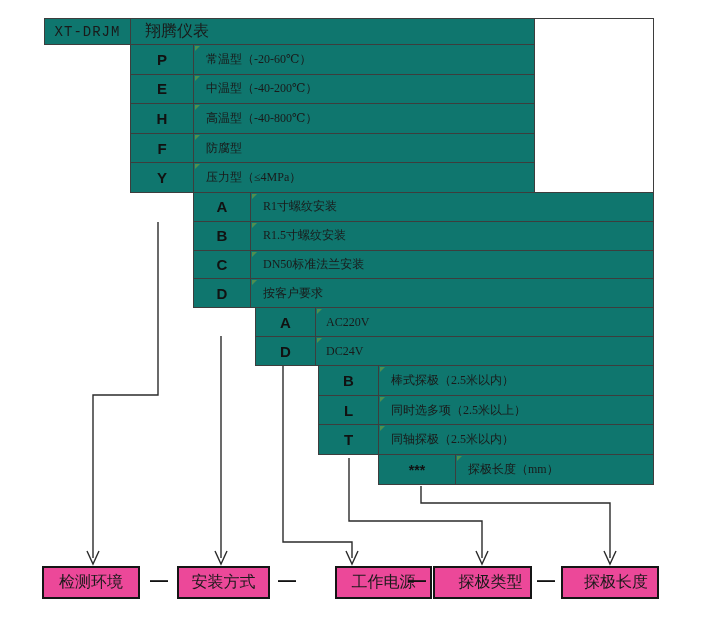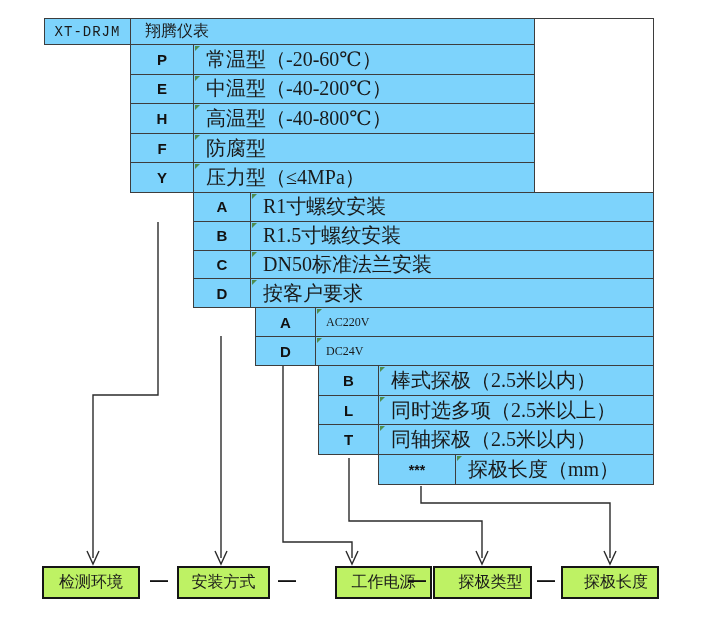--- a/index.html
+++ b/index.html
@@ -8,29 +8,29 @@
     --tick:#4e8e50;
     --ink:#1a1a1a;
   }
   html,body{margin:0;padding:0;background:#ffffff;}
   #canvas{
     position:relative;width:708px;height:638px;background:#ffffff;
     font-family:"Liberation Serif","DejaVu Serif",serif;color:var(--ink);
     overflow:hidden;
   }
   .tier{position:absolute;border:1px solid var(--line);box-sizing:border-box;
-        display:flex;flex-direction:column;background:#7dd3fc;justify-content:space-between;}
+        display:flex;flex-direction:column;background:#0f766e;justify-content:space-between;}
   .trow{flex:1;display:flex;box-sizing:border-box;}
   .trow + .trow{border-top:1px solid var(--line);}
   .code-cell{display:flex;align-items:center;justify-content:center;
         border-right:1px solid var(--line);box-sizing:border-box;
         font-family:"Liberation Sans","DejaVu Sans",sans-serif;
         font-weight:700;font-size:15px;color:#111;}
   .desc-cell{flex:1;position:relative;display:flex;align-items:center;
-        padding-left:12px;font-size:20px;box-sizing:border-box;}
+        padding-left:12px;font-size:12px;box-sizing:border-box;}
   .desc-cell::before{content:"";position:absolute;left:1px;top:1px;width:0;height:0;
         border-top:5px solid var(--tick);border-right:5px solid transparent;}
   .latin{font-family:Liberation Serif, serif;font-size:12px;padding-left:10px;}
 
   #tier1{left:44px;top:18px;width:491px;height:27px;flex-direction:row;}
   #model-cell{width:86px;display:flex;align-items:center;justify-content:center;
         border-right:1px solid var(--line);box-sizing:border-box;
         font-family:"Liberation Mono","DejaVu Sans Mono",monospace;font-size:14px;letter-spacing:1px;}
   #brand-cell{flex:1;display:flex;align-items:center;padding-left:14px;font-size:16px;}
 
@@ -44,21 +44,21 @@
   #tier3 .code-cell{width:57px;}
   #tier4{left:255px;top:307px;width:399px;height:59px;}
   #tier4 .code-cell{width:60px;}
   #tier5{left:318px;top:365px;width:336px;height:90px;}
   #tier5 .code-cell{width:60px;}
   #tier6{left:378px;top:454px;width:276px;height:31px;}
   #tier6 .code-cell{width:77px;font-size:14px;}
 
   .fbox{position:absolute;top:566px;height:33px;border:2px solid var(--heavy);
         box-sizing:border-box;display:flex;align-items:center;justify-content:center;
-        font-size:16px;background:#bef264;}
+        font-size:16px;background:#ec4899;}
   #fbox0{left:42px;width:98px;}
   #fbox1{left:177px;width:93px;}
   #fbox2{left:319px;width:97px;margin-left:16px;}
   #fbox3{left:433px;width:99px;padding-left:16px;}
   #fbox4{left:561px;width:98px;padding-left:12px;}
   .dash{position:absolute;top:570px;width:18px;text-align:center;
         font-weight:700;font-size:18px;color:#111;
         font-family:"Liberation Sans","DejaVu Sans",sans-serif;}
   #dash0{left:150px;} #dash1{left:278px;} #dash2{left:408px;} #dash3{left:537px;}
 

